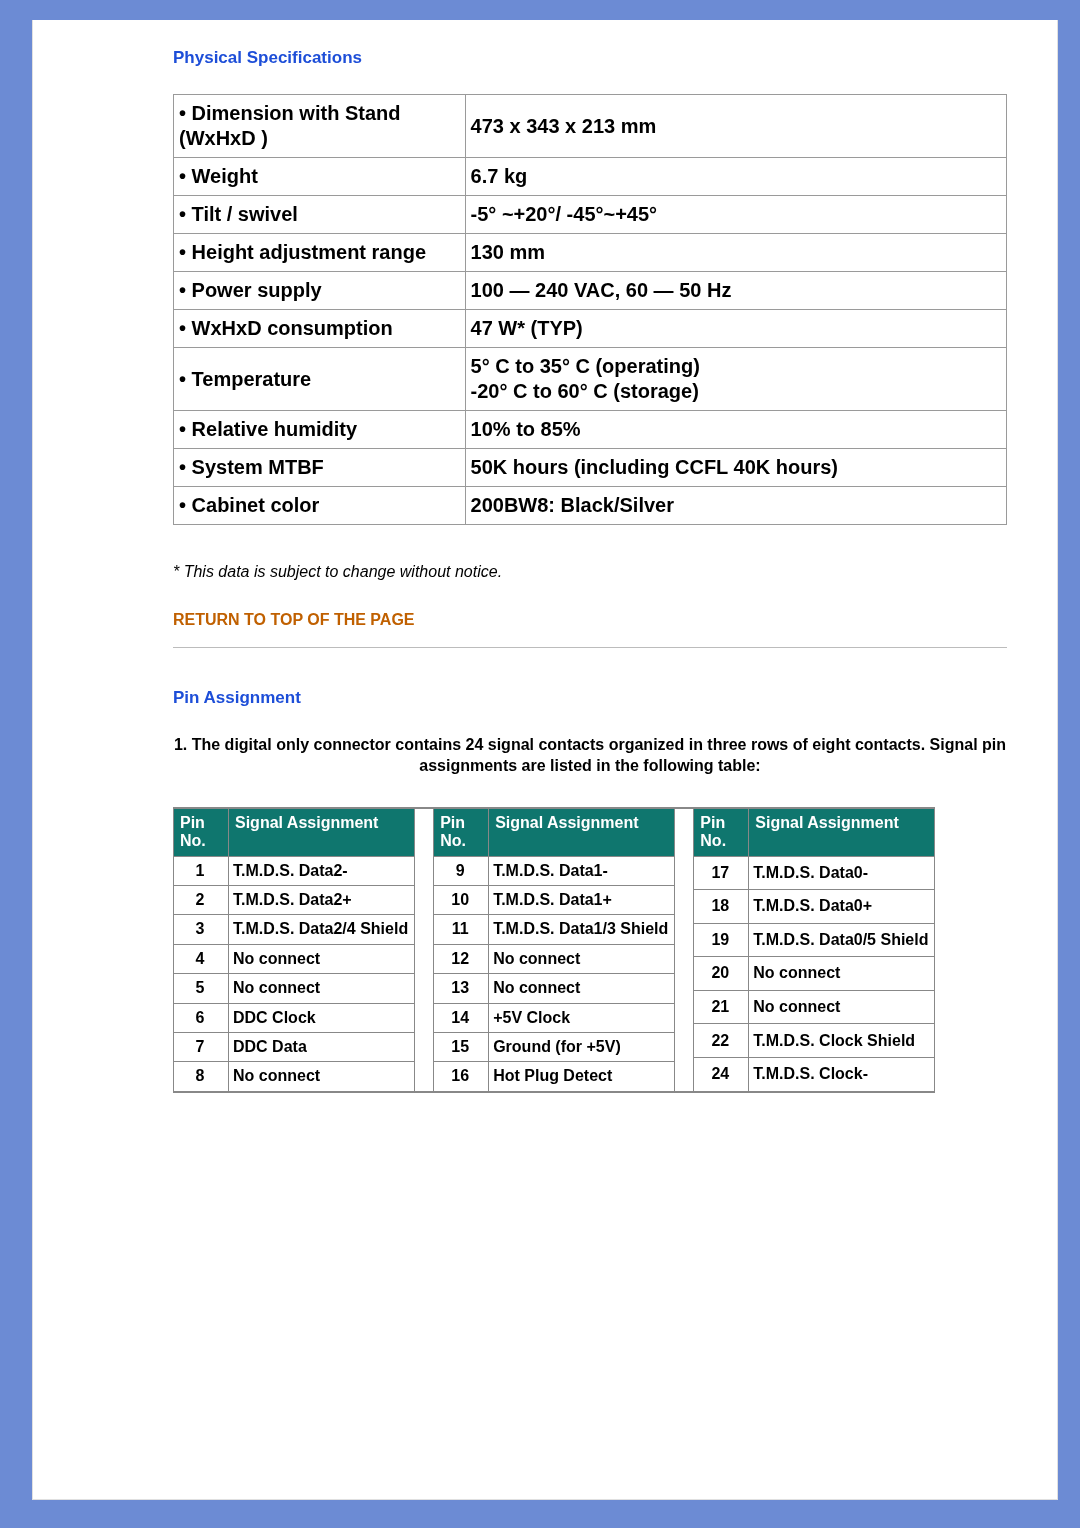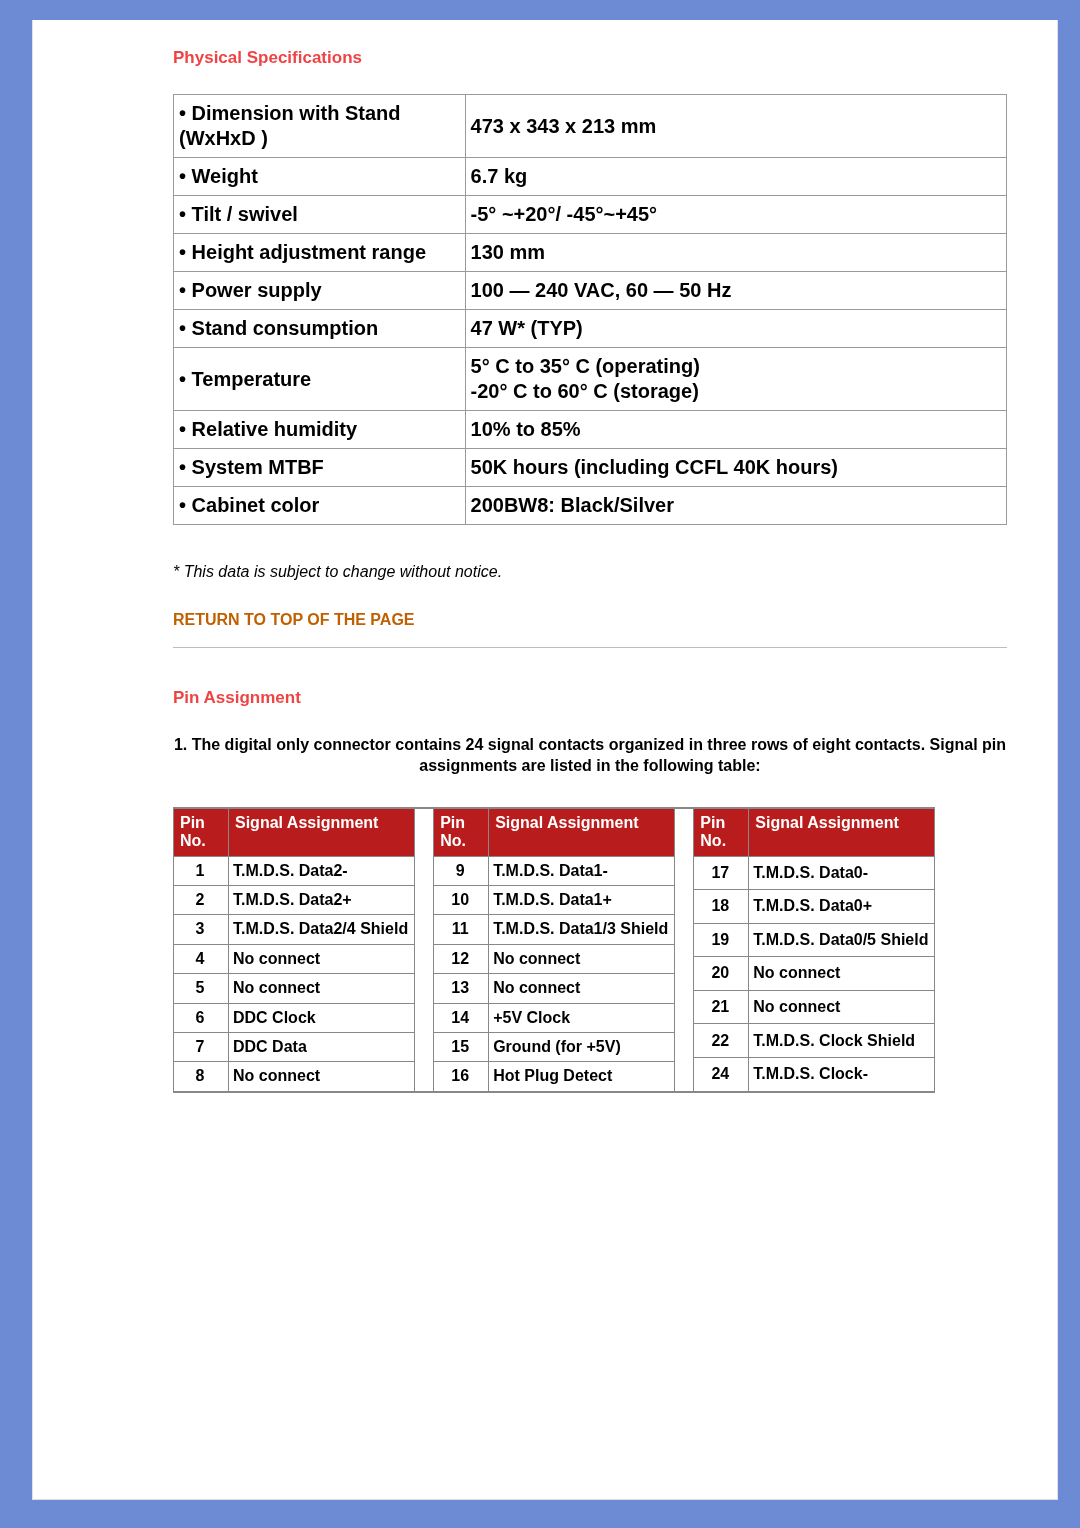--- a/index.html
+++ b/index.html
@@ -19,21 +19,21 @@
   }
   .sheet {
     background: #ffffff;
     border: 1px solid #e0e0e0;
     border-top: none;
     min-height: 1480px;
     padding: 28px 50px 40px 140px;
     box-sizing: border-box;
   }
   h3.section-title {
-    color: #ef4444;
+    color: #1d4ed8;
     font-size: 17px;
     font-weight: bold;
     margin: 0 0 26px 0;
   }
   table.spec-table {
     border-collapse: collapse;
     width: 100%;
     font-weight: bold;
     font-size: 20px;
   }
@@ -81,21 +81,21 @@
     border-left: none;
     border-right: none;
     width: fit-content;
   }
   table.pin-table {
     border-collapse: collapse;
     font-size: 16px;
     font-weight: bold;
   }
   table.pin-table th {
-    background: #b91c1c;
+    background: #0f766e;
     color: #ffffff;
     text-align: left;
     font-weight: bold;
     border: 1px solid #888;
     padding: 5px 6px;
     line-height: 1.15;
     vertical-align: top;
   }
   table.pin-table th.pin-no { width: 42px; }
   table.pin-table th.sig { }
@@ -138,21 +138,21 @@
           </tr>
           <tr>
             <td class="spec-label">• Height adjustment range</td>
             <td>130 mm</td>
           </tr>
           <tr>
             <td class="spec-label">• Power supply</td>
             <td>100 — 240 VAC, 60 — 50 Hz</td>
           </tr>
           <tr>
-            <td class="spec-label">• Stand consumption</td>
+            <td class="spec-label">• WxHxD consumption</td>
             <td>47 W* (TYP)</td>
           </tr>
           <tr>
             <td class="spec-label">• Temperature</td>
             <td>5° C to 35° C (operating)<br>-20° C to 60° C (storage)</td>
           </tr>
           <tr>
             <td class="spec-label">• Relative humidity</td>
             <td>10% to 85%</td>
           </tr>

